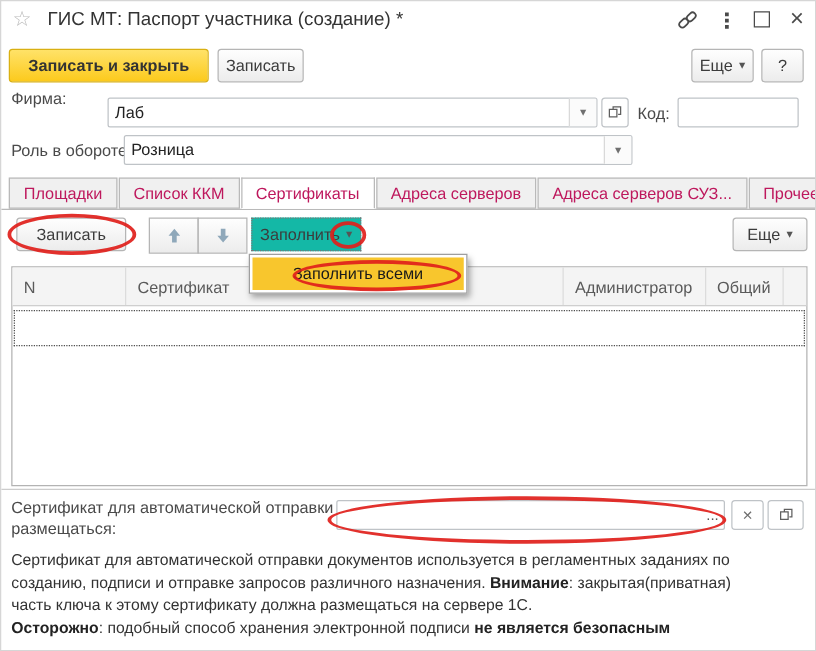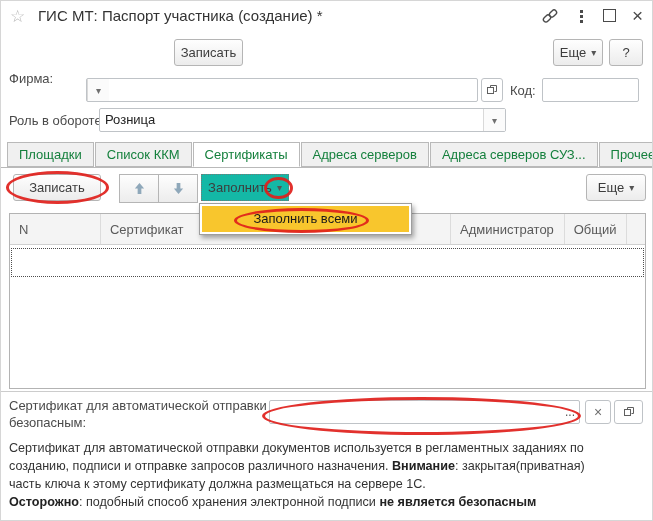--- a/index.html
+++ b/index.html
@@ -35,21 +35,21 @@
   .combo{border:1px solid #bfc3c7;background:#fff;display:flex;align-items:stretch;border-radius:2px;}
   .combo .val{flex:1;font-size:13px;color:#222;padding:3px 5px;overflow:hidden;white-space:nowrap;}
   .combo .arr{width:21px;border-left:1px solid #d9d9d9;background:#fbfbfb;display:flex;align-items:center;justify-content:center;cursor:pointer;}
   .combo .arr::after{content:"▾";font-size:10px;color:#707070;}
   .txt{border:1px solid #bfc3c7;border-radius:2px;background:#fff;font-size:13px;color:#222;padding:2px 5px;font-family:inherit;outline:none;}
   .side-btn{border:1px solid #bfc3c7;border-radius:3px;background:#fff;display:flex;align-items:center;justify-content:center;cursor:pointer;}
   
   .tabs{display:flex;}
   .tab{
     border:1px solid #b9b9b9;background:#f0f0f0;margin-right:1px;
-    font-size:13px;color:#15803d;padding:4px 11px 5px;cursor:pointer;white-space:nowrap;text-align:right;
+    font-size:13px;color:#be185d;padding:4px 11px 5px;cursor:pointer;white-space:nowrap;text-align:right;
   }
   .tab.active{background:#fff;border-bottom:1px solid #fff;position:relative;z-index:2;}
   .tabline{background:#b9b9b9;height:1px;}
   
   .grid{border:1px solid #b3b3b3;background:#fff;}
   .grid-head{display:flex;background:#f4f4f4;border-bottom:1px solid #cfcfcf;height:30px;}
   .gh-cell{font-size:13px;color:#5a5a5a;display:flex;align-items:center;padding:0 9px;border-right:1px solid #dcdcdc;box-sizing:border-box;cursor:pointer;}
   .focus-row{border:1px dotted #4d4d4d;}
   
   .menu{background:#fff;border:1px solid #9e9e9e;padding:2px;box-shadow:2px 3px 5px rgba(0,0,0,.35);z-index:20;}
@@ -81,28 +81,30 @@
         <i></i>
         <i></i>
         <i></i>
       </span>
     </span>
   <span class="abs tb-icon" style="left:602px;top:8px;">
       <span class="sq"></span>
     </span>
   <span class="abs tb-icon x-icon" style="left:631px;top:8px;">×</span>
 
+  <div class="abs btn btn-yellow" style="left:6px;top:38px;width:160px;height:27px;">Записать и закрыть</div>
   <div class="abs btn" style="left:173px;top:38px;width:69px;height:27px;">Записать</div>
   <div class="abs btn dd-arrow" style="left:552px;top:38px;width:50px;height:27px;">
       <span>Еще</span>
     </div>
   <div class="abs btn" style="left:608px;top:38px;width:34px;height:27px;">?</div>
 
   <div class="abs field-label" style="left:8px;top:70px;">Фирма:</div>
   <div class="abs combo" style="left:85px;top:77px;width:392px;height:24px;">
+    <span class="val">Лаб</span>
     <span class="arr"></span>
   </div>
   <span class="abs side-btn" style="left:480px;top:77px;width:22px;height:24px;">
     <svg width="12" height="12" viewBox="0 0 12 12">
         <path d="M4.5 3.5 v-2 h6 v6 h-2" fill="none" stroke="#5f5f5f"></path>
         <rect x="1.5" y="3.5" width="6" height="6" fill="none" stroke="#5f5f5f"></rect>
       </svg>
   </span>
   <div class="abs field-label" style="left:509px;top:82px;">Код:</div>
   <input class="abs txt" style="left: 541px; top: 77px; width: 97px; height: 24px;" value="">
@@ -147,29 +149,29 @@
     <div class="grid-head">
       <div class="gh-cell" style="width:92px;">N</div>
       <div class="gh-cell" style="width:355px;">Сертификат</div>
       <div class="gh-cell" style="width:115px;">Администратор</div>
       <div class="gh-cell" style="width:63px;">Общий</div>
       <div class="gh-cell" style="flex:1;border-right:none;"></div>
     </div>
     <div class="focus-row" style="margin:3px 1px 0 1px;height:27px;"></div>
   </div>
 
-  <div class="abs menu" style="left:198px;top:202px;width:213px;">
+  <div class="abs menu" style="left:198px;top:202px;width:175px;">
     <div class="menu-item">Заполнить всеми</div>
   </div>
 
   <div class="abs" style="left:0;top:390px;width:653px;height:1px;background:#cccccc;"></div>
 
   <div class="abs field-label" style="left:8px;top:396px;line-height:17px;">
     <span>Сертификат для автоматической отправки</span><br>
-    <span>безопасным:</span>
+    <span>размещаться:</span>
   </div>
   <div class="abs combo" style="left:268px;top:399px;width:311px;height:24px;">
     <span class="val"></span>
     <span style="display:flex;align-items:center;padding:0 4px;color:#555;font-size:12px;">...</span>
   </div>
   <span class="abs side-btn" style="left:584px;top:399px;width:26px;height:24px;color:#6f6f6f;font-size:14px;">×</span>
   <span class="abs side-btn" style="left:613px;top:399px;width:29px;height:24px;">
     <svg width="12" height="12" viewBox="0 0 12 12">
         <path d="M4.5 3.5 v-2 h6 v6 h-2" fill="none" stroke="#5f5f5f"></path>
         <rect x="1.5" y="3.5" width="6" height="6" fill="none" stroke="#5f5f5f"></rect>

